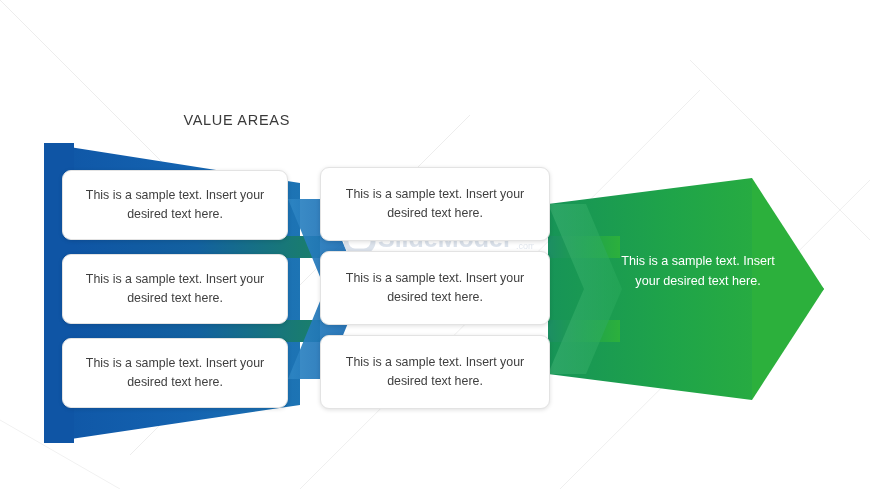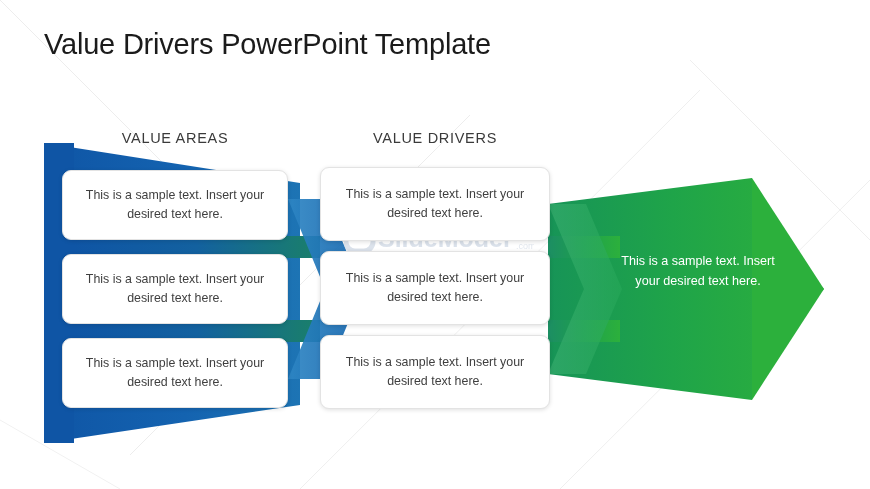--- a/index.html
+++ b/index.html
@@ -32,27 +32,27 @@
     font-weight: 400;
     color: #1b1b1b;
     letter-spacing: -0.2px;
     white-space: nowrap;
     z-index: 6;
   }
 
   
   .col-header {
     position: absolute;
-    top: 130px;
+    top: 112px;
     font-size: 14.5px;
     letter-spacing: 0.7px;
     color: #3a3a3a;
     font-weight: 400;
     white-space: nowrap;
-    text-align: center;
+    text-align: right;
     z-index: 6;
   }
   #hdr-0 { left: 60px;  width: 230px; }
   #hdr-1 { left: 320px; width: 230px; }
   #hdr-2 { left: 565px; width: 230px; }
 
   
   #arrows { position: absolute; inset: 0; z-index: 1; }
 
   
@@ -182,24 +182,22 @@
   </svg>
 
   <svg id="watermark" width="190" height="40" viewBox="0 0 190 40">
     <g>
       <rect x="2" y="6" width="27" height="27" rx="9" ry="9" fill="none" stroke="#b9c6d8" stroke-width="5"></rect>
     </g>
     <text x="34" y="29" font-family="Liberation Sans, sans-serif" font-size="25" font-weight="bold" fill="#b9c6d8">SlideModel</text>
     <text x="172" y="31" font-family="Liberation Sans, sans-serif" font-size="9" fill="#c3cedd">.com</text>
   </svg>
 
-  <div id="page-title">Value Drivers PowerPoint Template</div>
 
   <div class="col-header" id="hdr-0">VALUE AREAS</div>
-  <div class="col-header" id="hdr-1">VALUE DRIVERS</div>
 
   <div class="card" id="card-a0">
     <div class="card-text">This is a sample text. Insert your desired text here.</div>
   </div>
   <div class="card" id="card-a1">
     <div class="card-text">This is a sample text. Insert your desired text here.</div>
   </div>
   <div class="card" id="card-a2">
     <div class="card-text">This is a sample text. Insert your desired text here.</div>
   </div>

